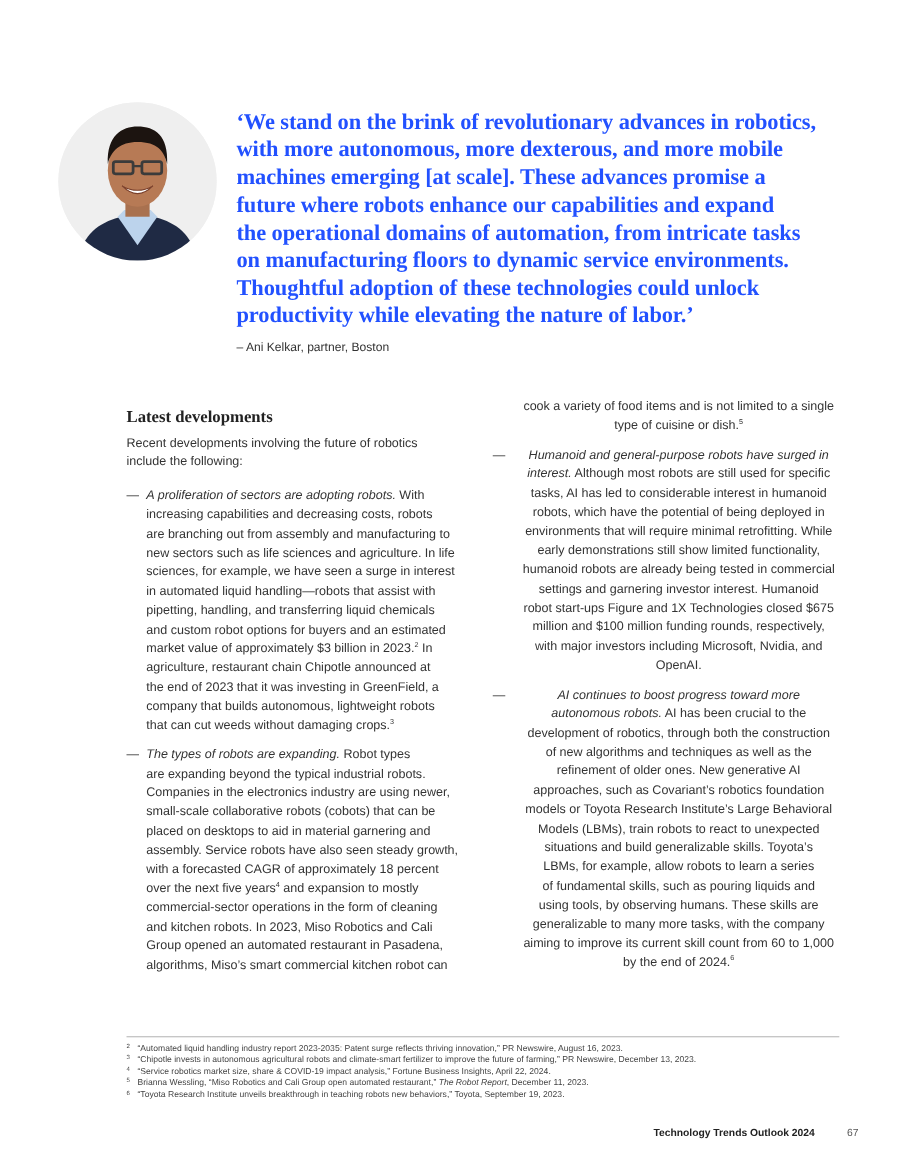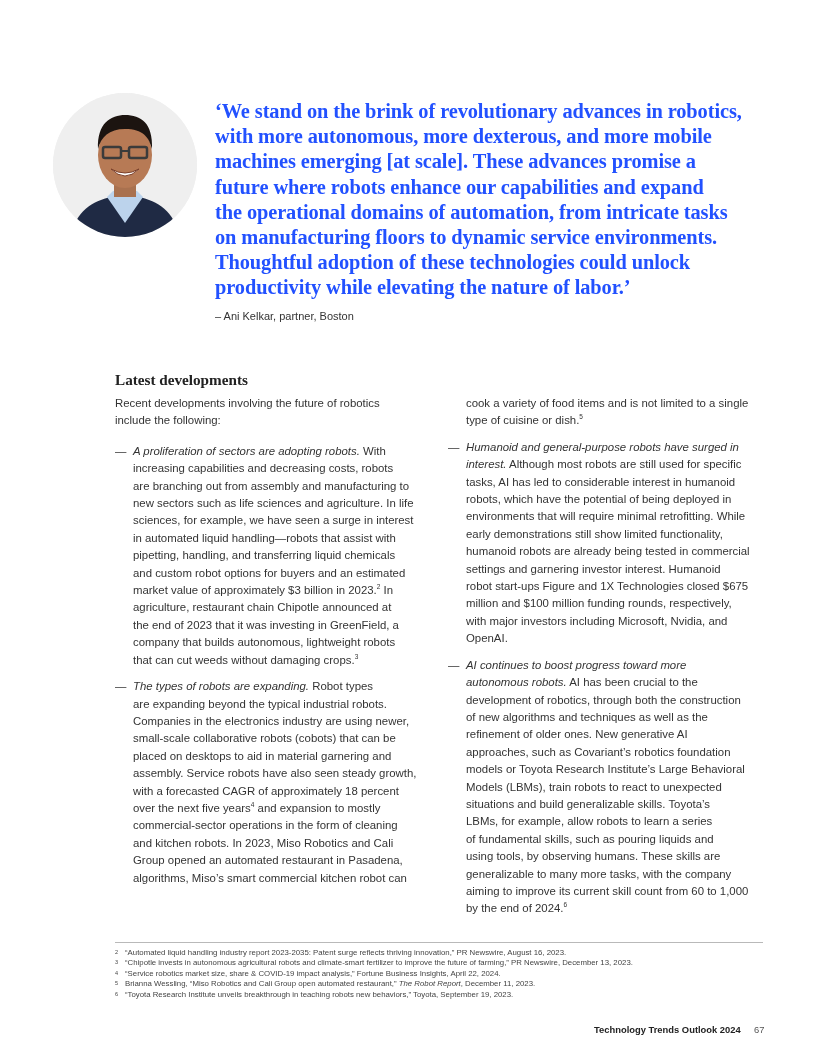--- a/index.html
+++ b/index.html
@@ -19,21 +19,21 @@
       letter-spacing: -0.1px;
     }
     .quote span { display: block; white-space: nowrap; }
     .attribution {
       position: absolute; left: 215px; top: 310px;
       font-size: 11px; color: #333; text-align: right;
     }
 
     .col { position: absolute; top: 370px; font-size: 11.4px; line-height: 17.4px; color: #333; }
     .col-left { left: 115px; width: 330px; }
-    .col-right { left: 448px; width: 320px; top: 395px; }
+    .col-right { left: 448px; width: 320px; top: 362px; text-align: center; }
 
     .section-title {
       font-family: "Liberation Serif", serif; font-weight: bold; font-size: 15.2px;
       color: #222; line-height: 20px; margin-bottom: 5px;
     }
     .intro { margin-bottom: 13px; }
     .line { display: block; white-space: nowrap; }
     .bullet { position: relative; padding-left: 18px; margin-bottom: 9px; }
     .bullet .dash { position: absolute; left: 0; top: 0; }
     .col-right .bullet .dash { left: 0; }
@@ -41,21 +41,21 @@
     em { font-style: italic; }
     sup { font-size: 6.5px; vertical-align: 5px; line-height: 0; }
 
     .fn-rule { position: absolute; left: 115px; top: 942px; width: 648px; height: 1px; background: #b9b9b9; }
     .footnotes { position: absolute; left: 115px; top: 948px; width: 660px; font-size: 7.8px; line-height: 10.4px; color: #444; }
     .fn { position: relative; padding-left: 10px; white-space: nowrap; }
     .fn .num { position: absolute; left: 0; top: -1px; font-size: 5.5px; }
 
     .footer { position: absolute; top: 1024px; left: 594px; font-size: 9.4px; color: #222; }
     .footer .title { font-weight: bold; }
-    .footer .page { position: absolute; left: 160px; top: 0; color: #555; font-weight: normal; }
+    .footer .page { position: absolute; left: 176px; top: 0; color: #555; font-weight: normal; }
   </style>
 </head>
 <body>
 
 <div class="portrait">
   <svg viewBox="0 0 144 144">
     <rect width="144" height="144" fill="#efefef"></rect>
 
     <path d="M18 144 C22 118 40 108 58 104 L86 104 C104 108 122 118 126 144 Z" fill="#1f2a44"></path>
 

